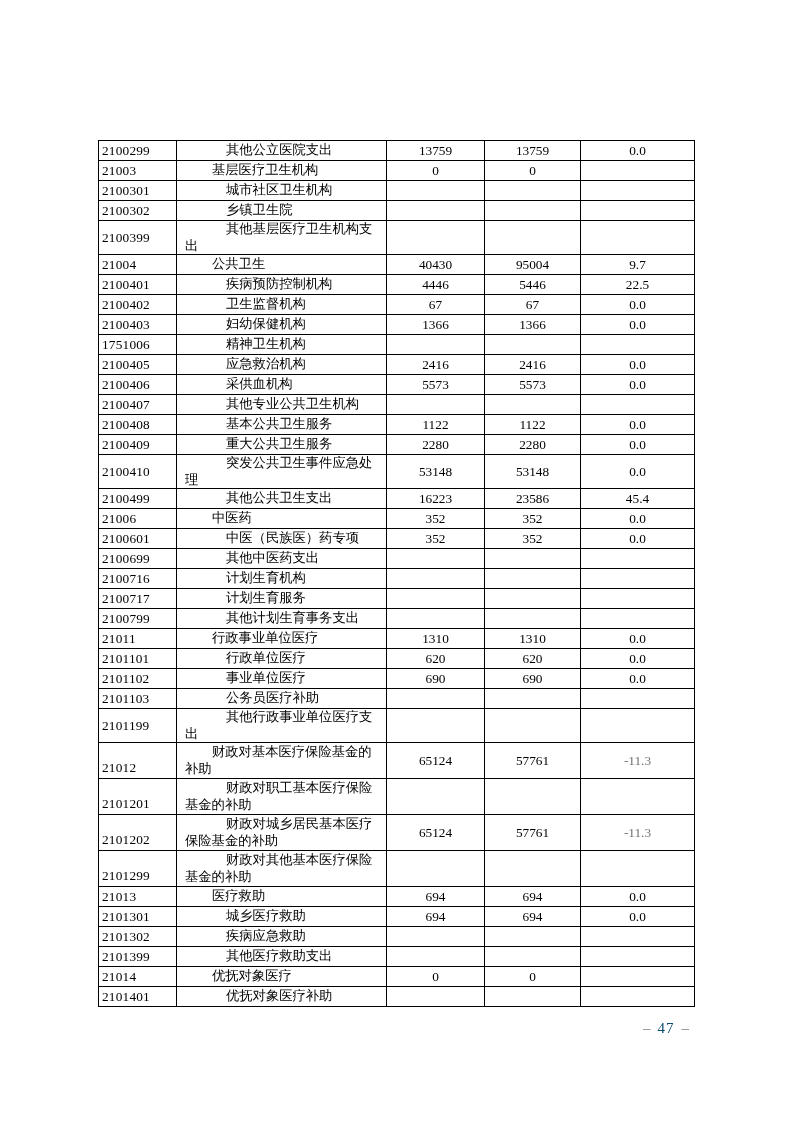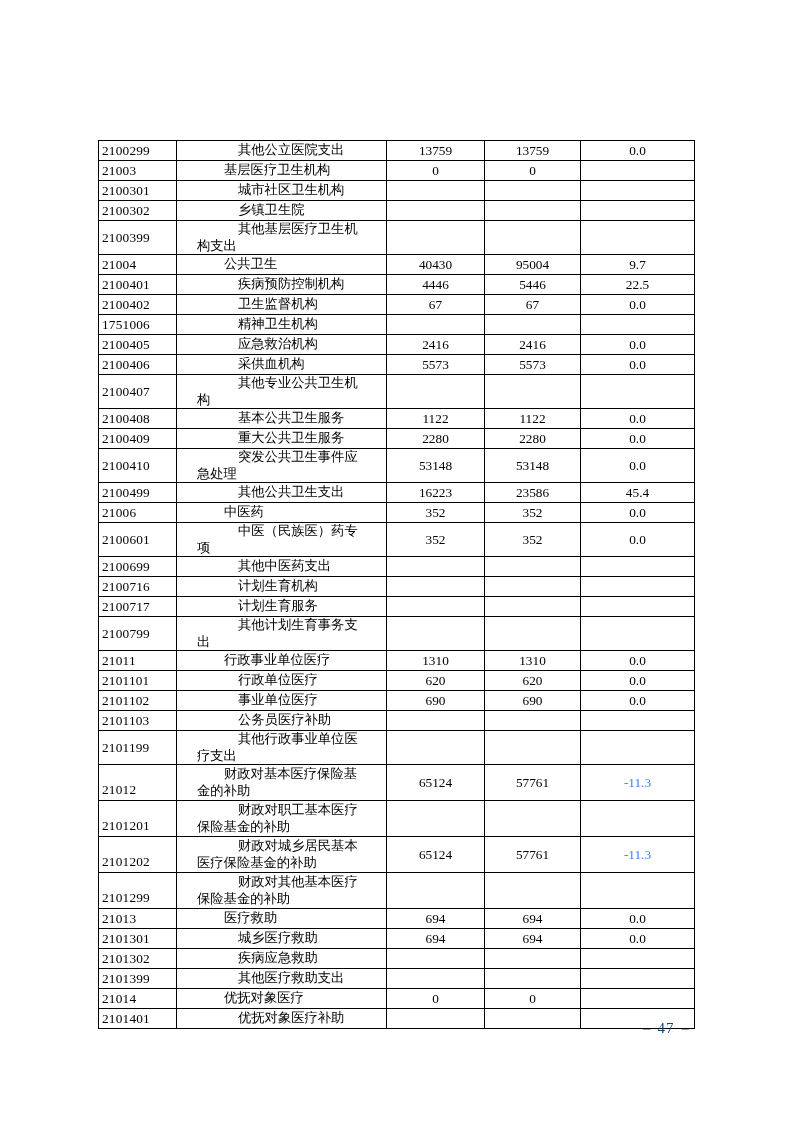--- a/index.html
+++ b/index.html
@@ -31,30 +31,30 @@
   }
   tr.single { height: 20px; }
   tr.double { height: 36px; }
   td.code {
     padding-left: 3px;
     font-size: 13.5px;
     letter-spacing: 0.2px;
   }
   tr.double td.code { vertical-align: bottom; padding-bottom: 2px; }
   td.name {
-    padding: 0 20px;
+    padding: 0 8px;
     line-height: 16.5px;
   }
   td.name.lvl1 { text-indent: 27px; margin-left: 20px; }
   td.name.lvl2 { text-indent: 41px; }
   td.num {
     text-align: center;
     font-size: 13.5px;
   }
-  td.num.red { color: #3b82f6; }
+  td.num.red { color: #737373; }
   .page-number {
     position: absolute;
     left: 618px; top: 1020px;
     width: 96px;
     text-align: center;
     font-size: 15px;
     white-space: nowrap;
   }
   .page-number .dash {
     color: #7d7d7d;
@@ -129,20 +129,27 @@
           <td class="num">22.5</td>
         </tr>
         <tr class="single">
           <td class="code">2100402</td>
           <td class="name lvl2">卫生监督机构</td>
           <td class="num">67</td>
           <td class="num">67</td>
           <td class="num">0.0</td>
         </tr>
         <tr class="single">
+          <td class="code">2100403</td>
+          <td class="name lvl2">妇幼保健机构</td>
+          <td class="num">1366</td>
+          <td class="num">1366</td>
+          <td class="num">0.0</td>
+        </tr>
+        <tr class="single">
           <td class="code">1751006</td>
           <td class="name lvl2">精神卫生机构</td>
           <td class="num"></td>
           <td class="num"></td>
           <td class="num"></td>
         </tr>
         <tr class="single">
           <td class="code">2100405</td>
           <td class="name lvl2">应急救治机构</td>
           <td class="num">2416</td>

